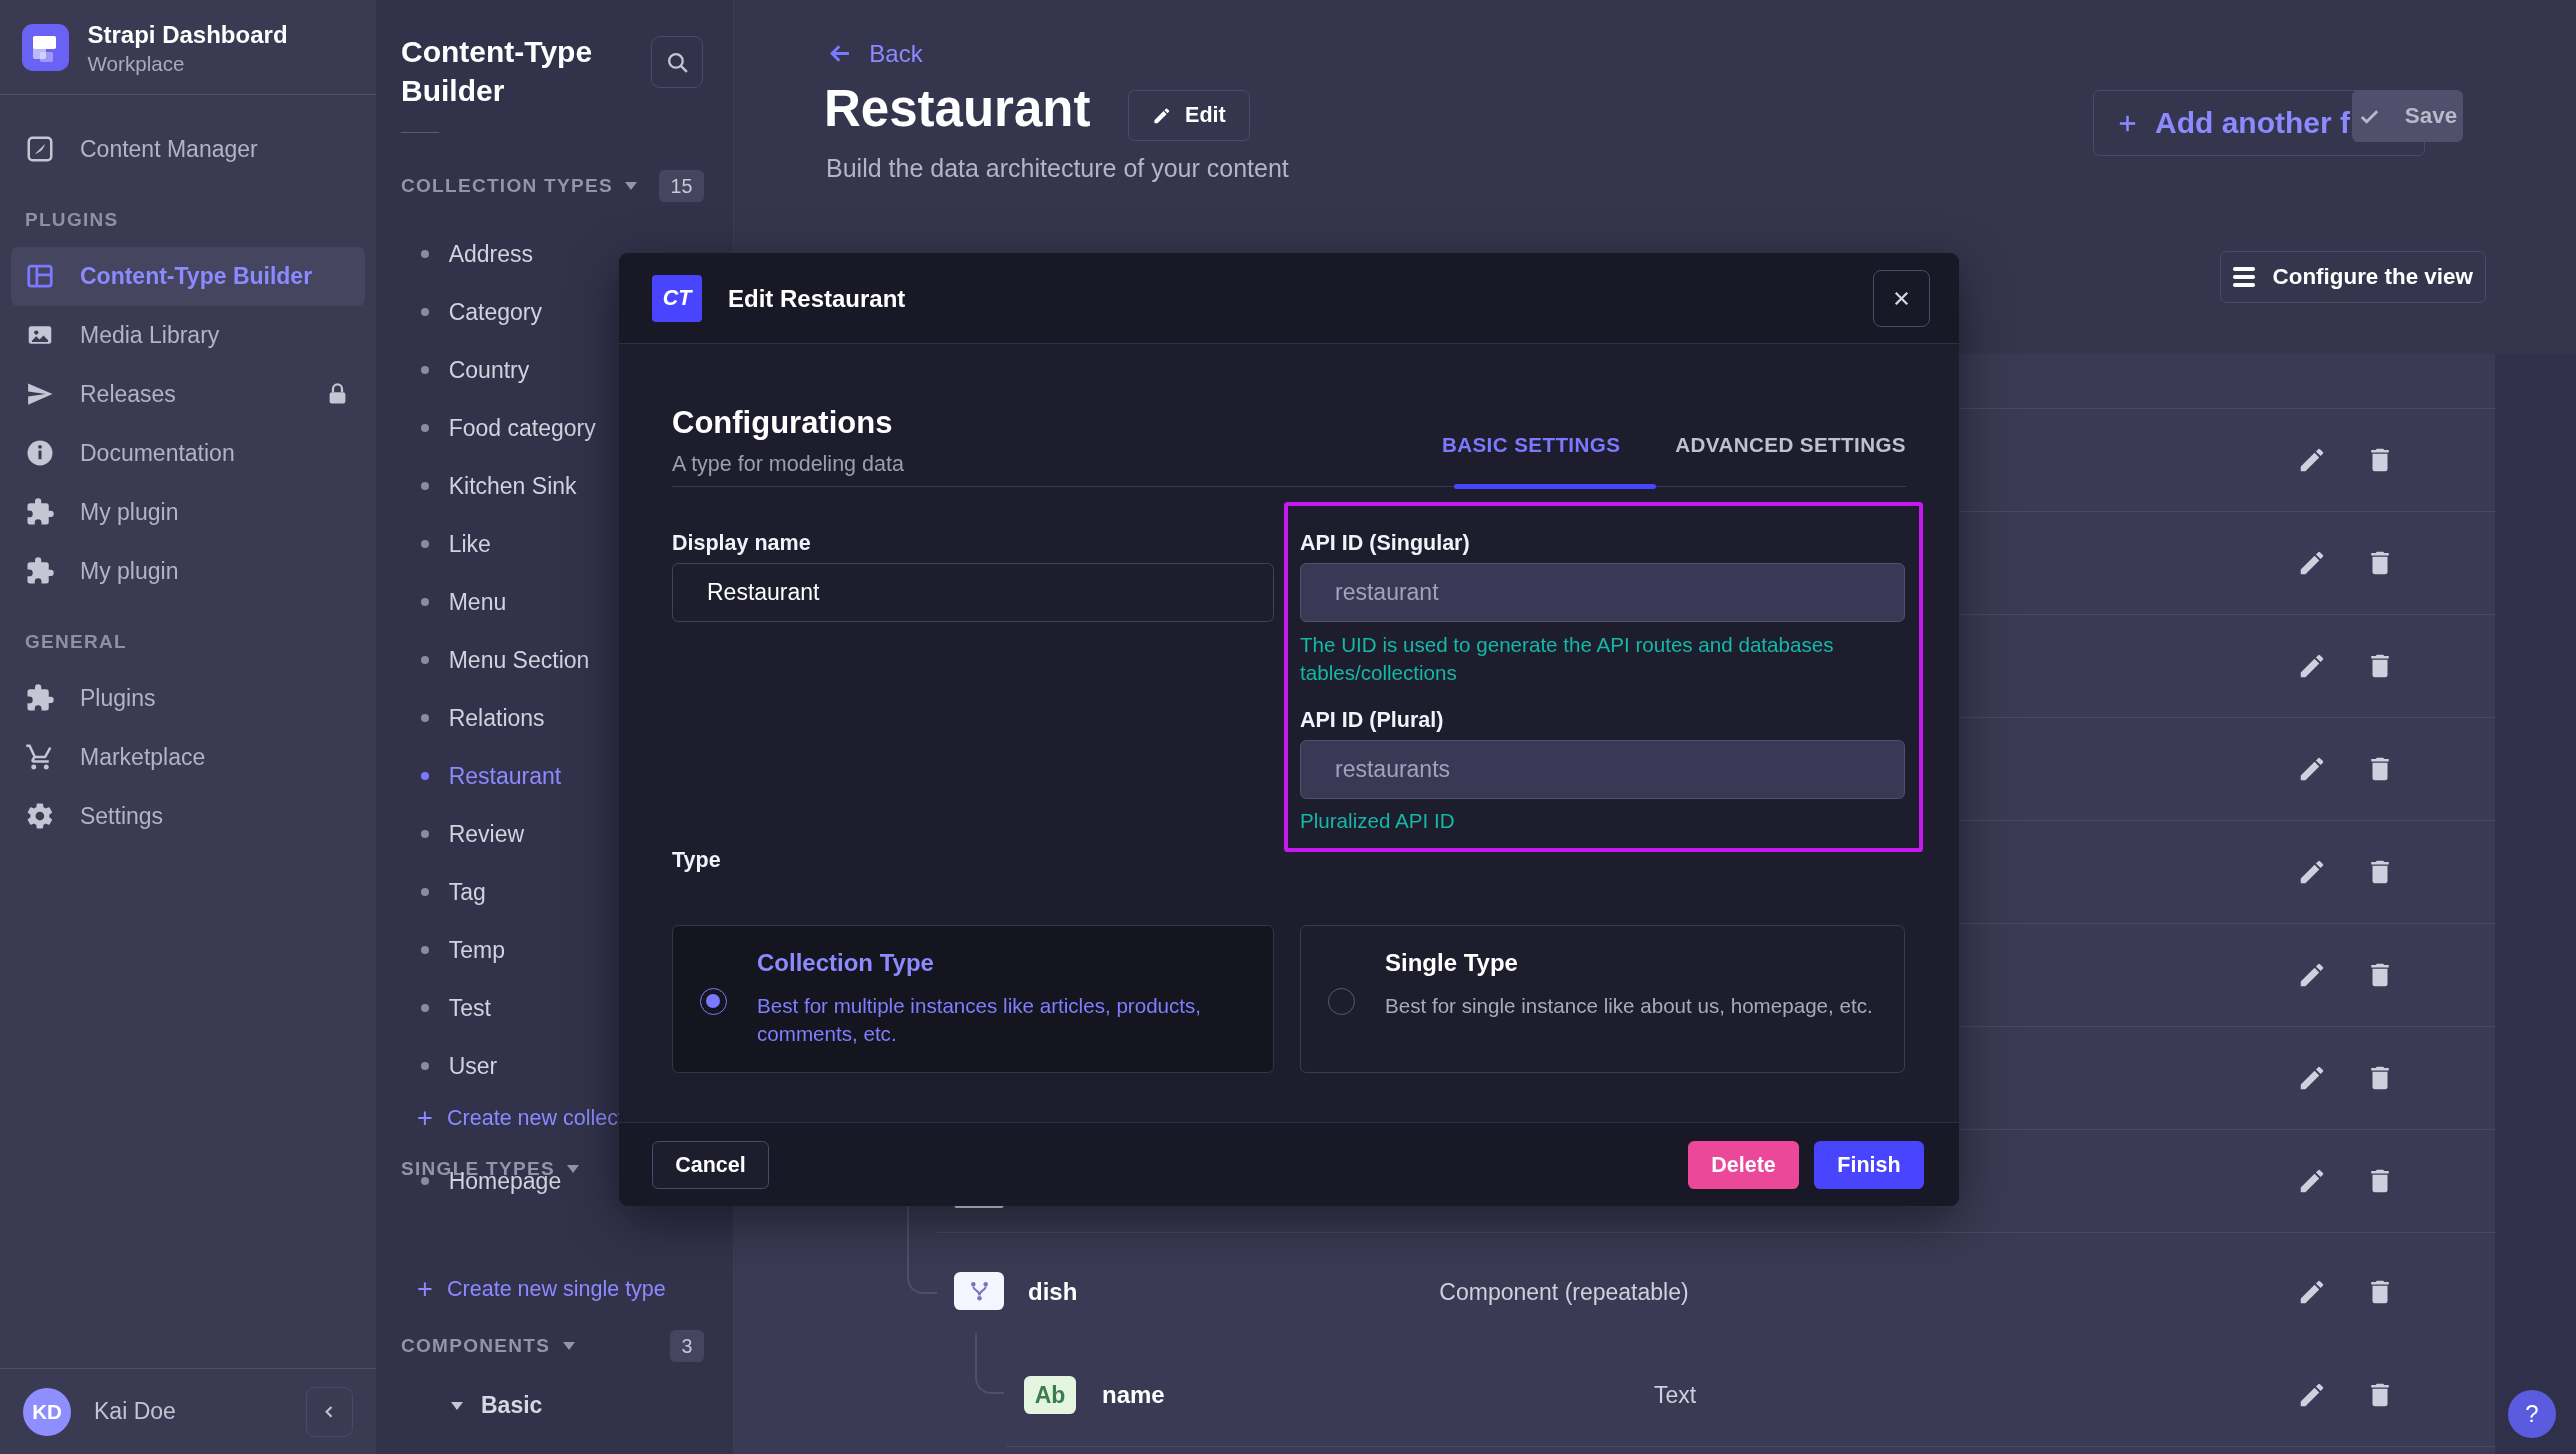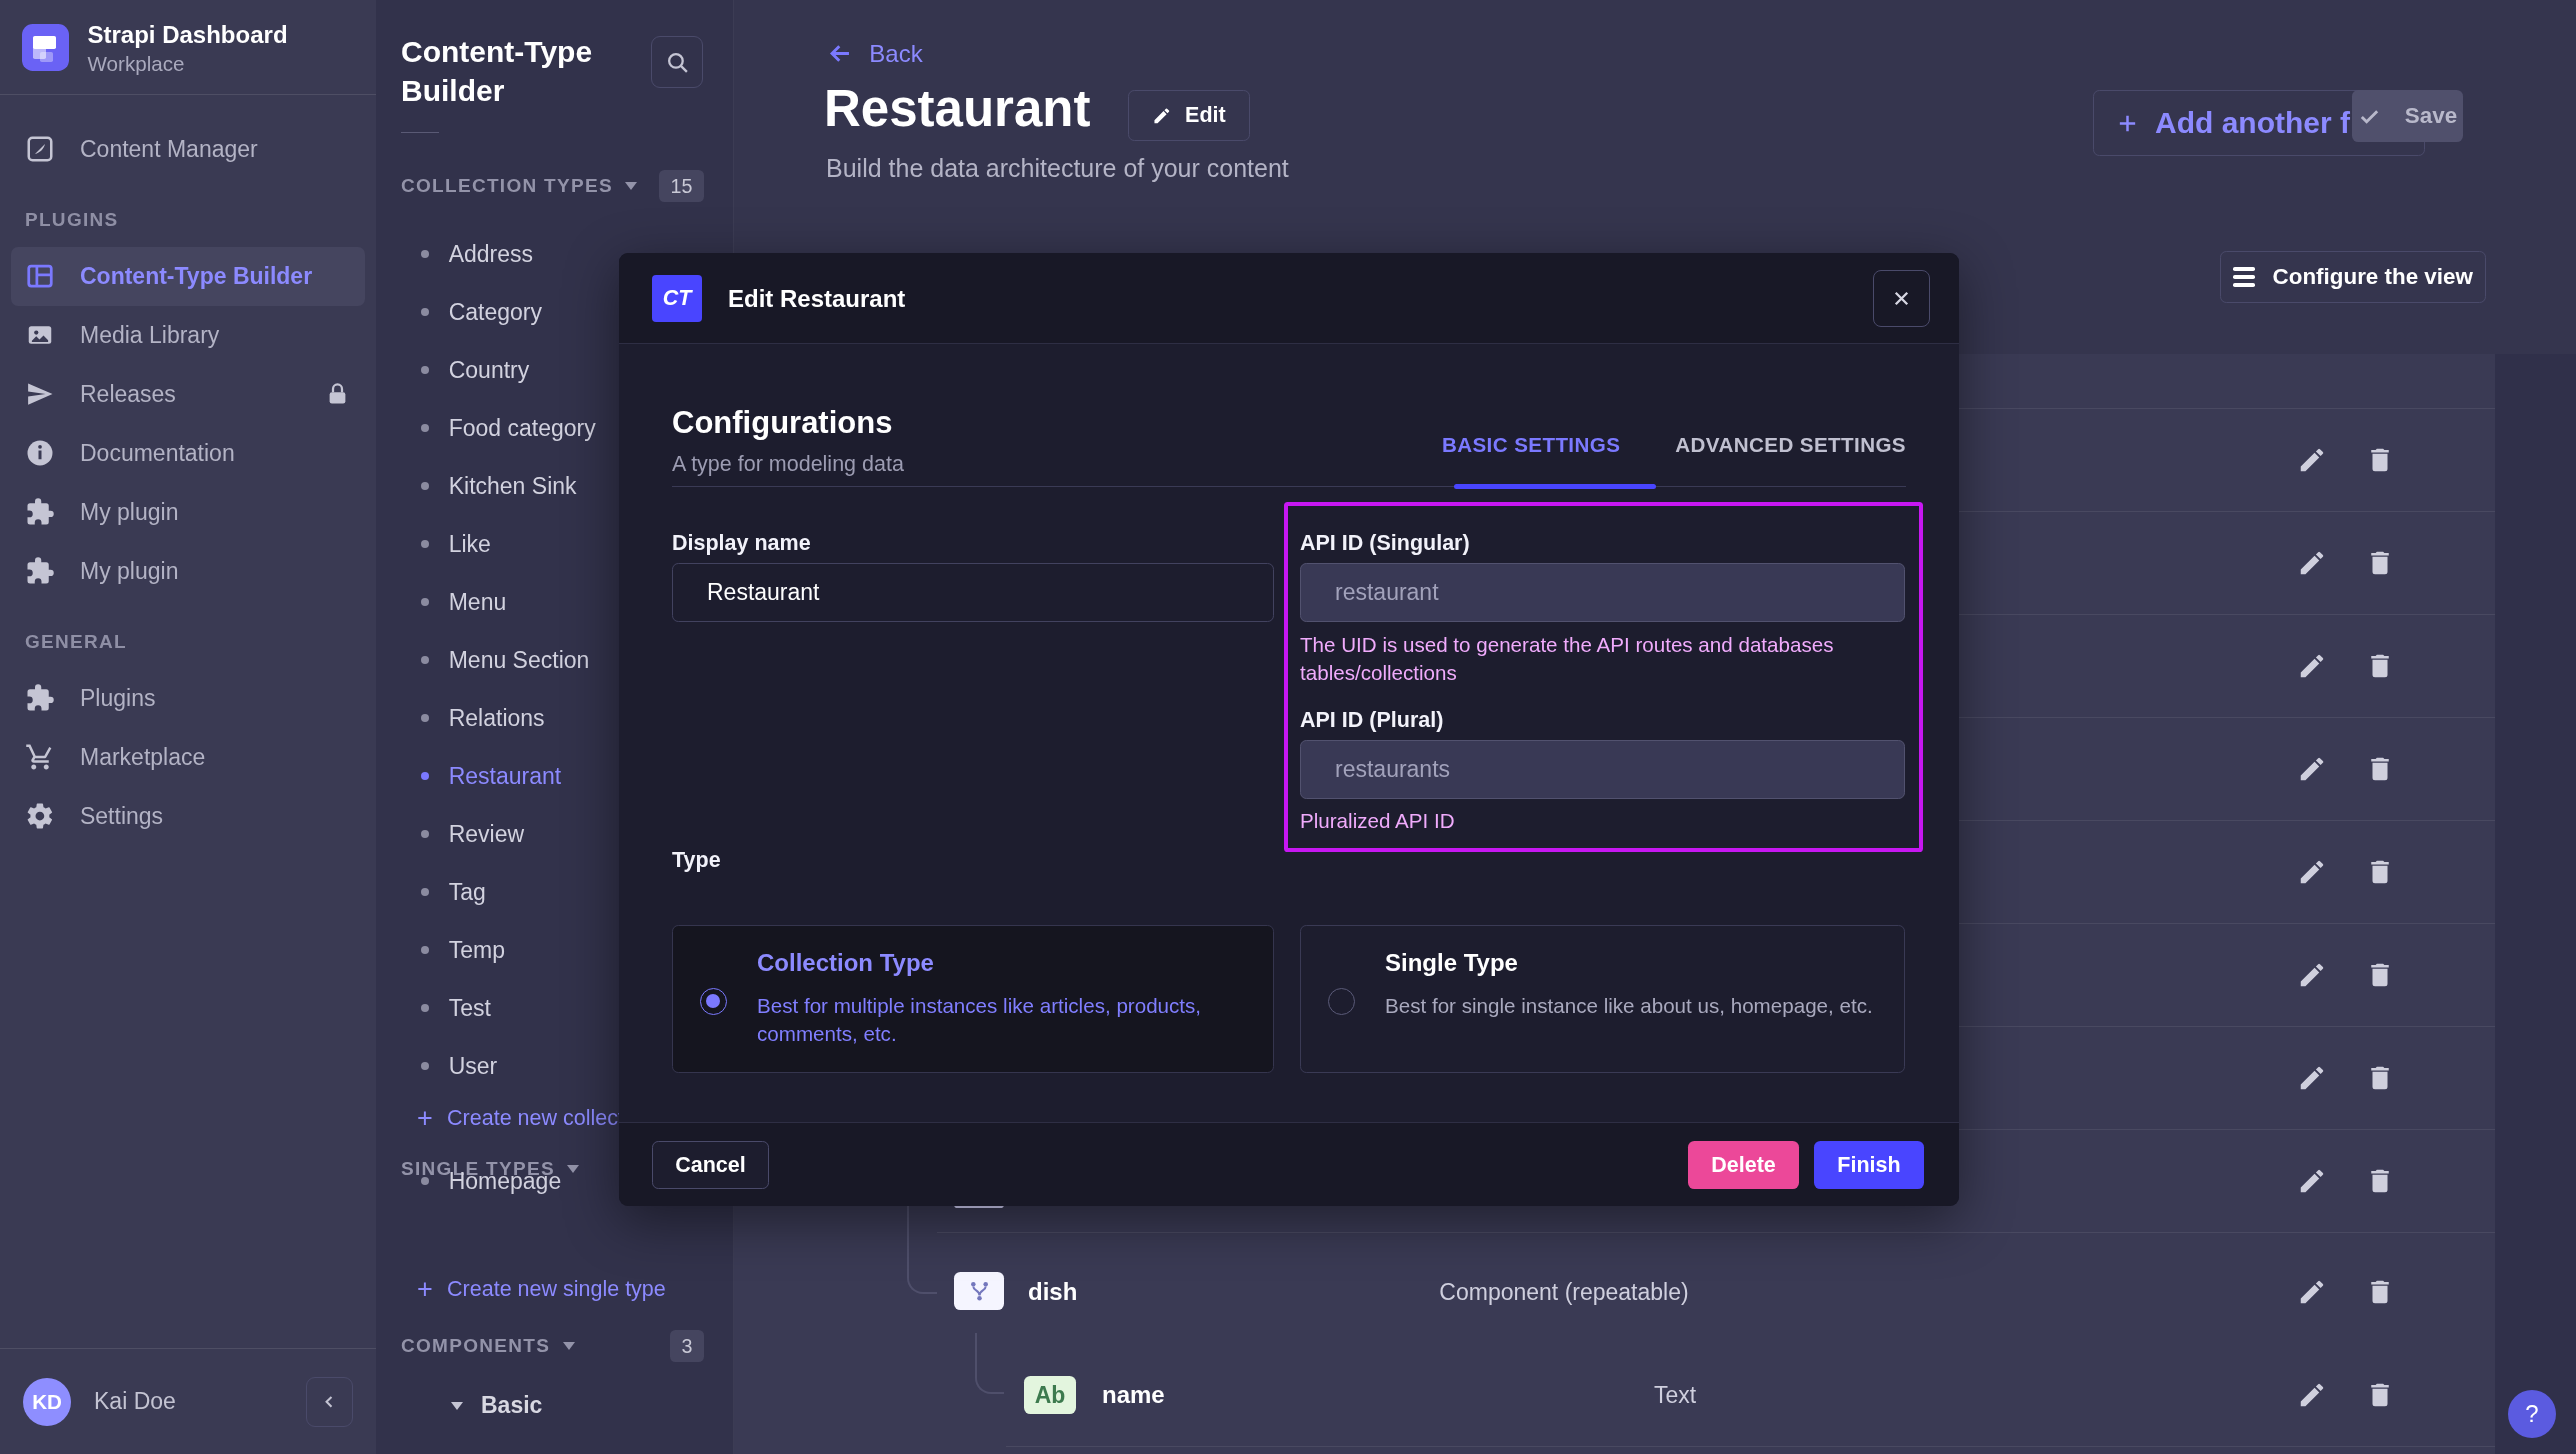--- a/index.html
+++ b/index.html
@@ -17,21 +17,21 @@
   .brand-name { color:#ffffff; font-size:24px; font-weight:bold; line-height:29.5px; }
   .brand-sub { color:#a9a9bd; font-size:20.6px; margin-top:2.7px; }
   .sb1-div { border-top:0.9px solid rgba(255,255,255,.10); margin:0; }
   .sb1 .nav { padding:25px 10.7px; }
   .nav-item { display:flex; align-items:center; gap:25px; height:59px; padding:0 14.3px; border-radius:7.2px; color:#b3b3c5; font-size:23px; position:relative; }
   .nav-item .ni-icon { width:30px; height:30px; color:#c5c5d4; flex:0 0 auto; }
   .nav-item.active { background:#45455f; color:#8c8aff; font-weight:bold; }
   .nav-item.active .ni-icon { color:#7b79ff; }
   .section-label { color:#8f8fa5; font-size:19px; font-weight:bold; letter-spacing:1.3px; padding:0 14.3px; margin:30px 0 16px 0; }
   .lock-right { margin-left:auto; width:27px; height:27px; color:#c5c5d4; }
-  .sb1-user { position:absolute; left:0; bottom:0; width:376px; height:106px; border-top:0.9px solid rgba(255,255,255,.10); display:flex; align-items:center; padding:0 23px; gap:23px; }
+  .sb1-user { position:absolute; left:0; bottom:0; width:376px; height:86px; border-top:0.9px solid rgba(255,255,255,.10); display:flex; align-items:center; padding:0 23px; gap:23px; }
   .avatar { width:48px; height:48px; border-radius:50%; background:#8e8eff; color:#ffffff; font-weight:bold; font-size:20.6px; display:flex; align-items:center; justify-content:center; }
   .user-name { color:#c3c3d2; font-size:23px; }
   .collapse-btn { margin-left:auto; width:47px; height:50px; border:0.9px solid #4a4a6a; border-radius:9px; display:flex; align-items:center; justify-content:center; color:#c3c3d2; background:transparent; }
 
   
   .sb2 { position:absolute; left:376px; top:0; width:358px; height:1454px; background:#32324b; border-right:0.9px solid rgba(255,255,255,.05); z-index:10; }
   .sb2-head { position:relative; padding:32px 0 0 25px; }
   .sb2-title { color:#ffffff; font-size:30px; font-weight:bold; line-height:39px; width:233px; }
   .search-btn { position:absolute; right:30px; top:36px; width:52px; height:52px; border:0.9px solid #4a4a6a; border-radius:9px; background:transparent; display:flex; align-items:center; justify-content:center; color:#c5c5d4; }
   .title-div { width:38px; border-top:1.8px solid #5a5a75; margin:21.5px 0 0 25px; }
@@ -101,21 +101,21 @@
   .tab.active { color:#7b79ff; }
   .tabs-div { position:absolute; left:53px; right:53px; top:142px; border-top:1.8px solid #3a3a55; }
   .tab-underline { position:absolute; left:835px; top:140px; width:202px; height:5.4px; background:#4945ff; border-radius:2.7px; }
   .field-label { position:absolute; color:#f2f2fa; font-size:21.5px; font-weight:bold; }
   .text-input { position:absolute; height:59px; border-radius:6.3px; font-size:23px; padding:0 34px; outline:none; }
   .input-main { left:53px; top:219px; width:602px; background:#1d1d2e; border:0.9px solid #42425f; color:#ffffff; }
   .hl-box { position:absolute; left:665px; top:158px; width:639px; height:350px; border:4.5px solid #c717f2; border-radius:3.6px; }
   .input-api { left:681px; width:605px; background:#393955; border:0.9px solid #52526f; color:#a2a2bb; }
   .api-s { top:219px; }
   .api-p { top:396px; }
-  .hint { position:absolute; left:681px; color:#f0abfc; font-size:20.6px; line-height:28px; width:555px; }
+  .hint { position:absolute; left:681px; color:#14b8a6; font-size:20.6px; line-height:28px; width:555px; }
   .type-label { left:53px; top:504px; }
   .type-card { position:absolute; top:581px; height:148px; border-radius:6.3px; }
   .type-card.sel { left:53px; width:602px; background:#15151f; border:0.9px solid #35354e; }
   .type-card.unsel { left:681px; width:605px; background:transparent; border:0.9px solid #3a3a55; }
   .radio { position:absolute; left:27px; top:62px; width:27px; height:27px; border-radius:50%; }
   .radio.on { border:1.8px solid #7b79ff; }
   .radio.on::after { content:""; position:absolute; left:4.5px; top:4.5px; width:14.3px; height:14.3px; border-radius:50%; background:#7b79ff; }
   .radio.off { border:1.8px solid #5a5a78; }
   .tc-title { position:absolute; left:84px; top:23px; font-size:24px; font-weight:bold; }
   .sel .tc-title { color:#8c8aff; }

